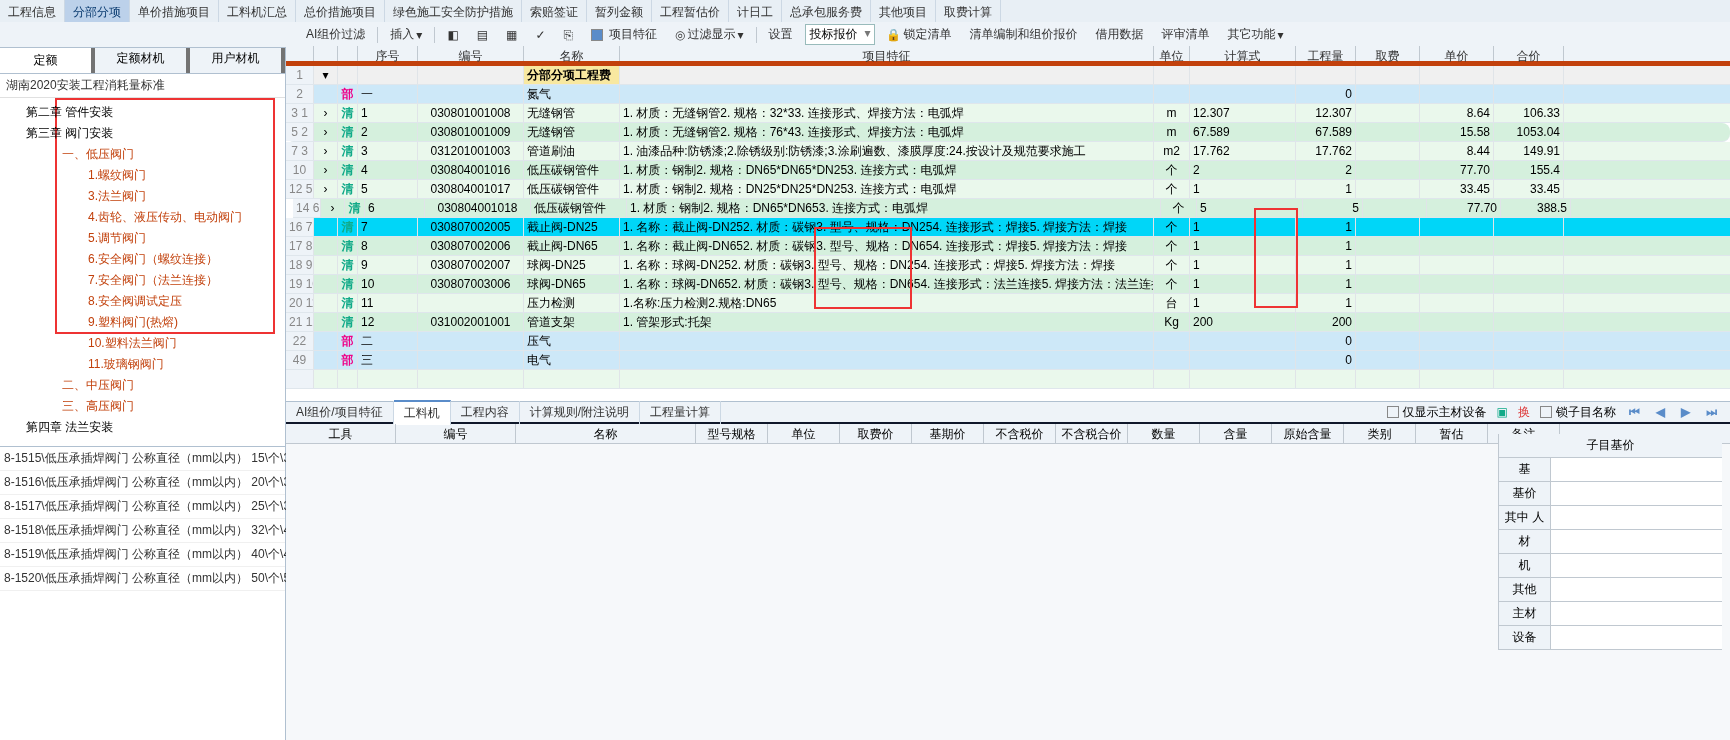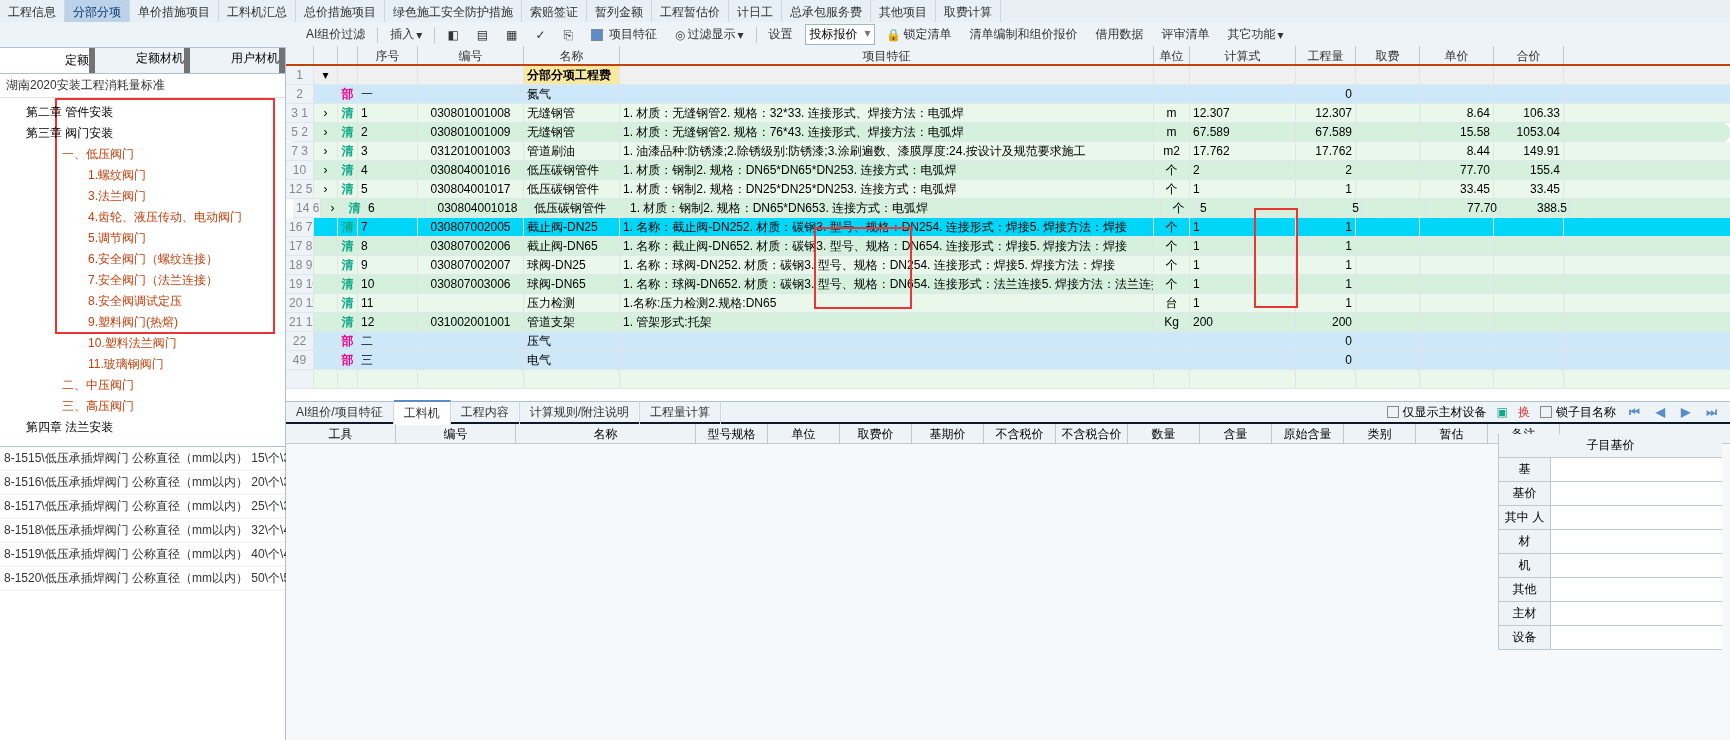--- a/index.html
+++ b/index.html
@@ -15,39 +15,39 @@
 .sub-tabs .tab { padding:3px 18px; border-right:1px solid #ccd8e4; color:#333; }
 .toolbar { display:flex; align-items:center; background:#eef3f8; height:26px; border-bottom:1px solid #b0c0d0; padding-left:300px; gap:6px; }
 .toolbar .btn { padding:2px 6px; color:#333; display:flex; align-items:center; gap:2px; }
 .toolbar .sep { width:1px; height:16px; background:#c0c8d0; }
 .dropdown { border:1px solid #9bb; padding:1px 16px 1px 4px; background:#fff; position:relative; }
 .dropdown::after { content:"▾"; position:absolute; right:3px; color:#777; }
 
 
 .left-pane { position:absolute; left:0; top:46px; width:286px; bottom:0; background:#fff; border-right:1px solid #b0c0d0; }
 .mat-tabs { display:flex; border-bottom:1px solid #b0c0d0; }
-.mat-tabs .tab { flex:1; text-align:right; padding:4px 0; background:#eef3f8; border-right:6px solid #737373; }
+.mat-tabs .tab { flex:1; text-align:center; padding:4px 0; background:#eef3f8; border-right:4px solid #737373; }
 .mat-tabs .tab.active { background:#fff; border-top:2px solid #5a8cc9; }
 .std-title { padding:3px 6px; background:#fff; border-bottom:1px solid #e0e0e0; font-weight:normal; color:#333; }
 .tree { padding:4px 0 4px 0; height:348px; overflow:hidden; }
 .tree .row { padding:2px 4px 2px 26px; color:#c2410c; position:relative; white-space:nowrap; }
 .tree .row.chap { color:#000; }
 .tree .row.chap::before { content:"▸"; position:absolute; left:28px; color:#666; }
 .tree .row.chap.open::before { content:"▾"; }
 .tree .row.sub { padding-left:62px; }
 .tree .row.item { padding-left:88px; }
 .tree .row.item.active { background:#cde3fb; }
 .red-box1 { position:absolute; left:55px; top:52px; width:220px; height:236px; border:2px solid #e33; pointer-events:none; }
 
 .lower-list { border-top:1px solid #b0c0d0; background:#fff; }
 .lower-list .lrow { padding:3px 4px; color:#333; white-space:nowrap; border-bottom:1px solid #f0f0f0; }
 
 
 .main { position:absolute; left:286px; top:46px; right:0; height:356px; background:#fff; border-bottom:1px solid #b0c0d0; overflow:hidden; }
-.grid-head { display:flex; background:#eef3f8; border-bottom:2px solid #c2410c; height:20px; }
+.grid-head { display:flex; background:#eef3f8; border-bottom:5px solid #c2410c; height:20px; }
 .grid-head .h { border-right:1px solid #c0c8d0; text-align:center; padding:2px 0; color:#333; }
 .grid-body { }
 .grid-row { display:flex; height:19px; border-bottom:1px solid #dfe6ec; align-items:center; }
 .grid-row .c { border-right:1px solid #e0e4e8; padding:0 3px; overflow:hidden; white-space:nowrap; text-overflow:clip; height:100%; line-height:19px; }
 .c-rn { width:28px; text-align:center; background:#eef3f8; color:#888; }
 .c-exp { width:24px; text-align:center; }
 .c-type { width:20px; text-align:center; font-weight:bold; }
 .c-seq { width:60px; }
 .c-code { width:106px; text-align:center; }
 .c-name { width:96px; }

